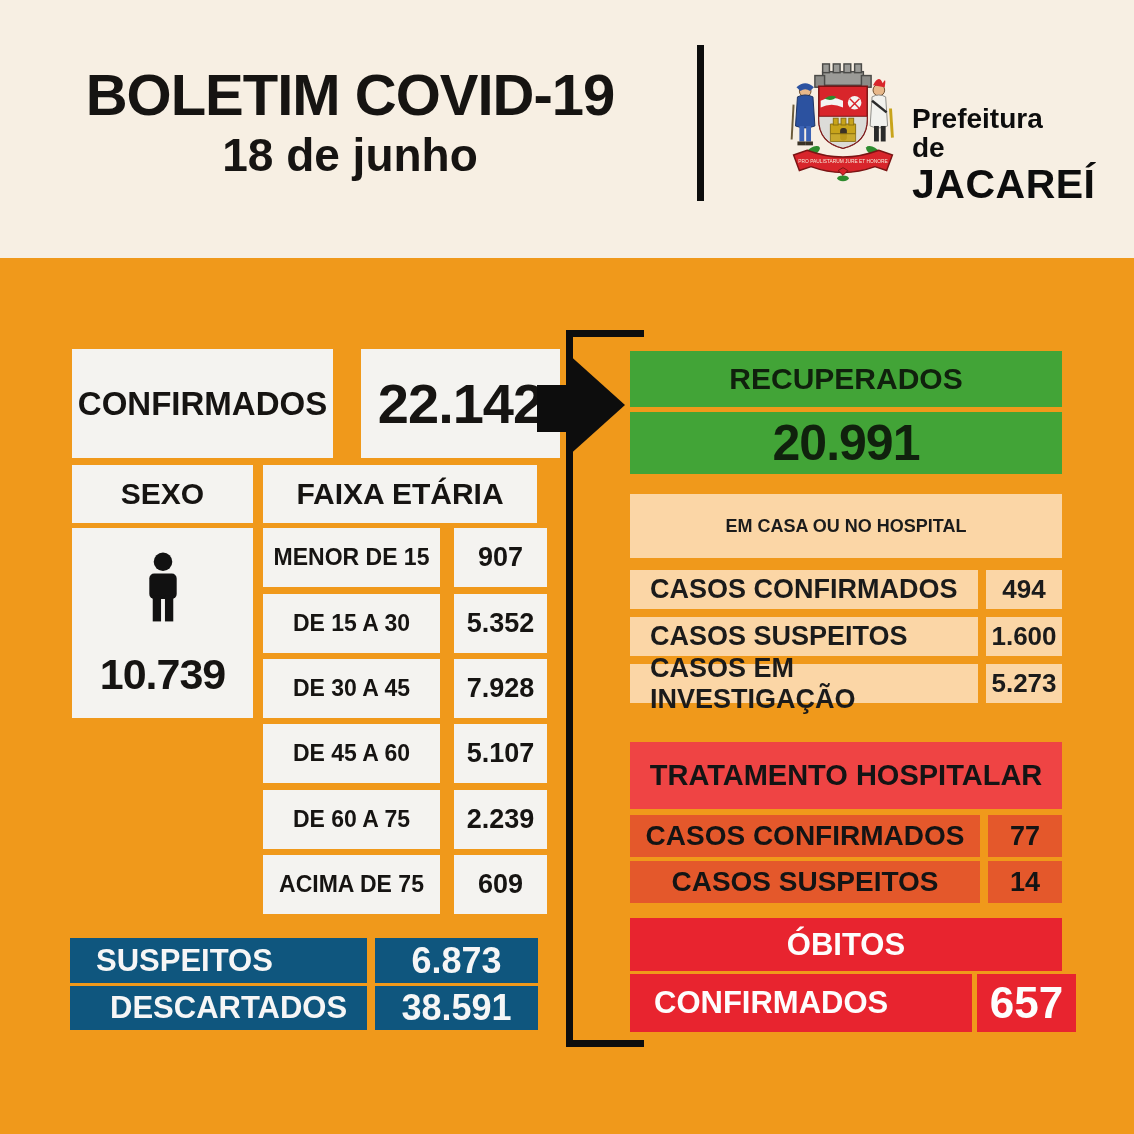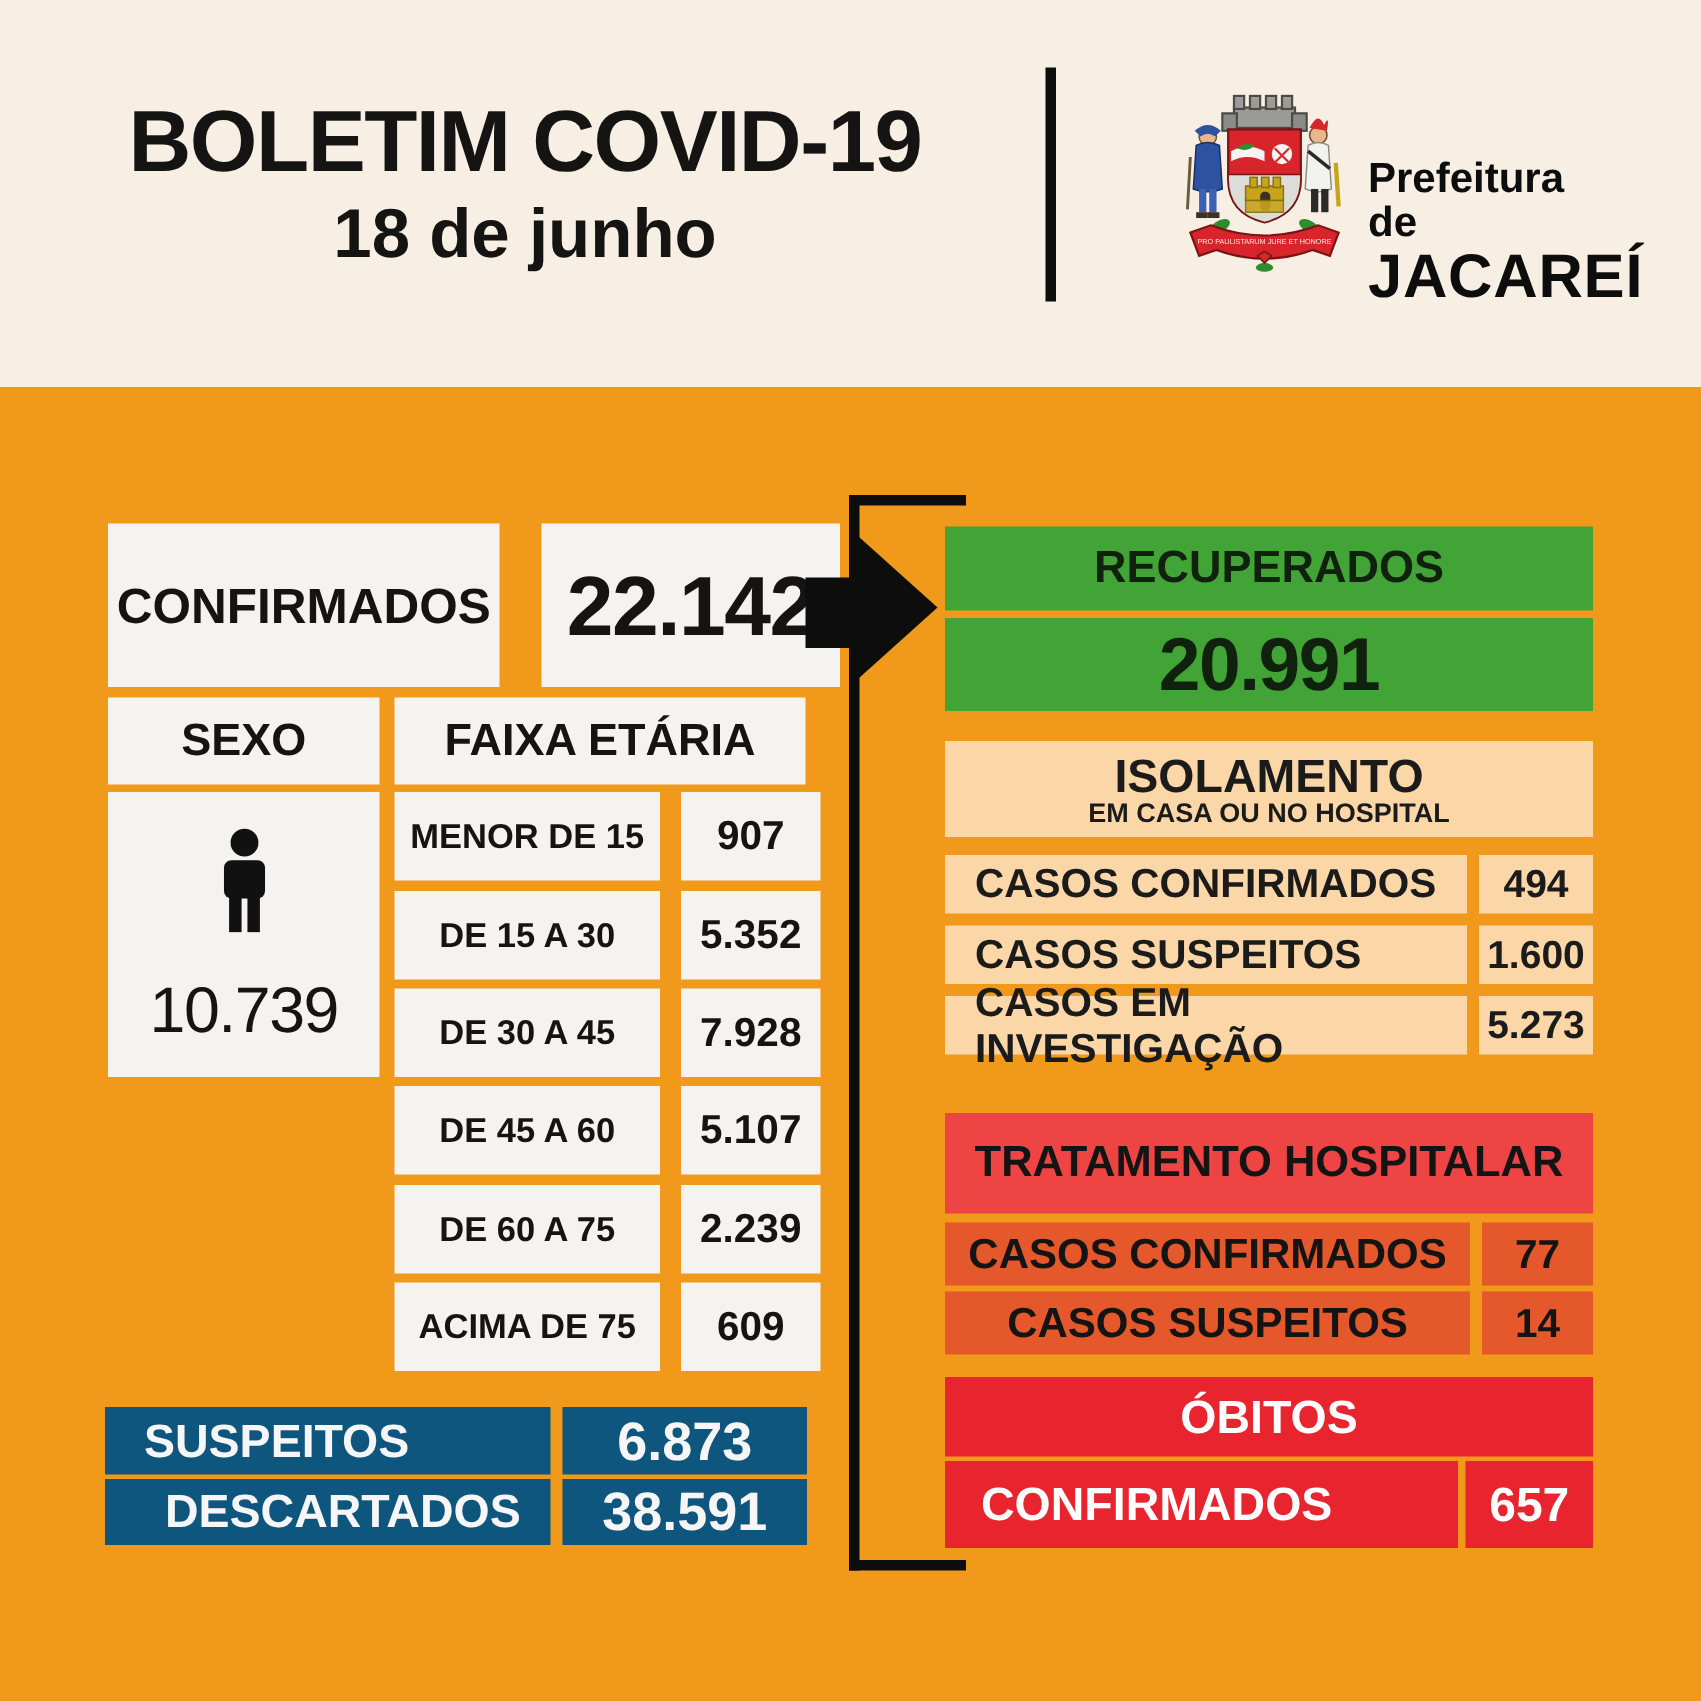--- a/index.html
+++ b/index.html
@@ -31,21 +31,21 @@
   .b{font-weight:bold;}
   .lpad{justify-content:flex-start;}
 
   .conf-label{left:72px;top:349px;width:261px;height:109px;font-size:33px;}
   .conf-value{left:338px;top:349px;width:199px;height:109px;font-size:56px;letter-spacing:-1px;margin-left:23px;}
   .sexo-header{left:72px;top:465px;width:181px;height:58px;font-size:30px;}
   .faixa-header{left:263px;top:465px;width:274px;height:58px;font-size:30px;}
   .sex-box{flex-direction:column;justify-content:flex-start;padding-top:24px;}
   .male-box{left:72px;top:528px;width:181px;height:190px;}
   .female-box{left:72px;top:725px;width:181px;height:190px;}
-  .sex-num{font-size:43px;font-weight:normal;margin-top:10px;letter-spacing:-1px;}
+  .sex-num{font-size:43px;font-weight:bold;margin-top:10px;letter-spacing:-1px;}
   .age-label{left:263px;width:177px;height:59px;font-size:23px;}
   .age-value{left:444px;width:93px;height:59px;font-size:27px;margin-left:10px;}
   .r0{top:528px;} .r1{top:594px;} .r2{top:659px;} .r3{top:724px;} .r4{top:790px;} .r5{top:855px;}
 
   .susp-label{left:70px;top:938px;width:297px;height:45px;font-size:31px;padding-left:26px;}
   .susp-value{left:375px;top:938px;width:163px;height:45px;font-size:36px;}
   .desc-label{left:70px;top:986px;width:297px;height:44px;font-size:31px;padding-left:40px;}
   .desc-value{left:375px;top:986px;width:163px;height:44px;font-size:36px;}
 
   .bracket-v{left:566px;top:330px;width:7px;height:717px;background:#0d0d0d;}
@@ -66,21 +66,21 @@
   .iso-value{left:986px;width:76px;height:39px;font-size:26px;}
   .i0{top:570px;} .i1{top:617px;} .i2{top:664px;}
 
   .trat-header{left:630px;top:742px;width:432px;height:67px;font-size:29px;}
   .trat-label{left:630px;width:350px;height:42px;font-size:28px;}
   .trat-value{left:988px;width:74px;height:42px;font-size:27px;}
   .t0{top:815px;} .t1{top:861px;}
 
   .obitos-header{left:630px;top:918px;width:432px;height:53px;font-size:31px;}
   .obitos-label{left:630px;top:974px;width:342px;height:58px;font-size:31px;padding-left:24px;}
-  .obitos-value{left:977px;top:974px;width:85px;height:58px;font-size:32px;}
+  .obitos-value{left:977px;top:974px;width:99px;height:58px;font-size:44px;}
 </style>
 </head>
 <body>
 
 <div class="canvas">
 
   <div class="abs header">
     <div class="abs title-block">
       <div class="title">BOLETIM COVID-19</div>
       <div class="subtitle">18 de junho</div>
@@ -194,21 +194,20 @@
   <div class="abs bracket-v"></div>
   <div class="abs bracket-t"></div>
   <div class="abs bracket-b"></div>
   <div class="abs arrow-shaft"></div>
   <div class="abs arrow-head"></div>
 
   <div class="box green b recup-header">RECUPERADOS</div>
   <div class="box green b recup-value">20.991</div>
 
   <div class="box peach iso-header">
-    <div class="iso-title">ISOLAMENTO</div>
     <div class="iso-sub">EM CASA OU NO HOSPITAL</div>
   </div>
   <div class="box peach b lpad iso-label i0">CASOS CONFIRMADOS</div>
   <div class="box peach b iso-value i0">494</div>
   <div class="box peach b lpad iso-label i1">CASOS SUSPEITOS</div>
   <div class="box peach b iso-value i1">1.600</div>
   <div class="box peach b lpad iso-label i2">CASOS EM INVESTIGAÇÃO</div>
   <div class="box peach b iso-value i2">5.273</div>
 
   <div class="box dred b trat-header">TRATAMENTO HOSPITALAR</div>

